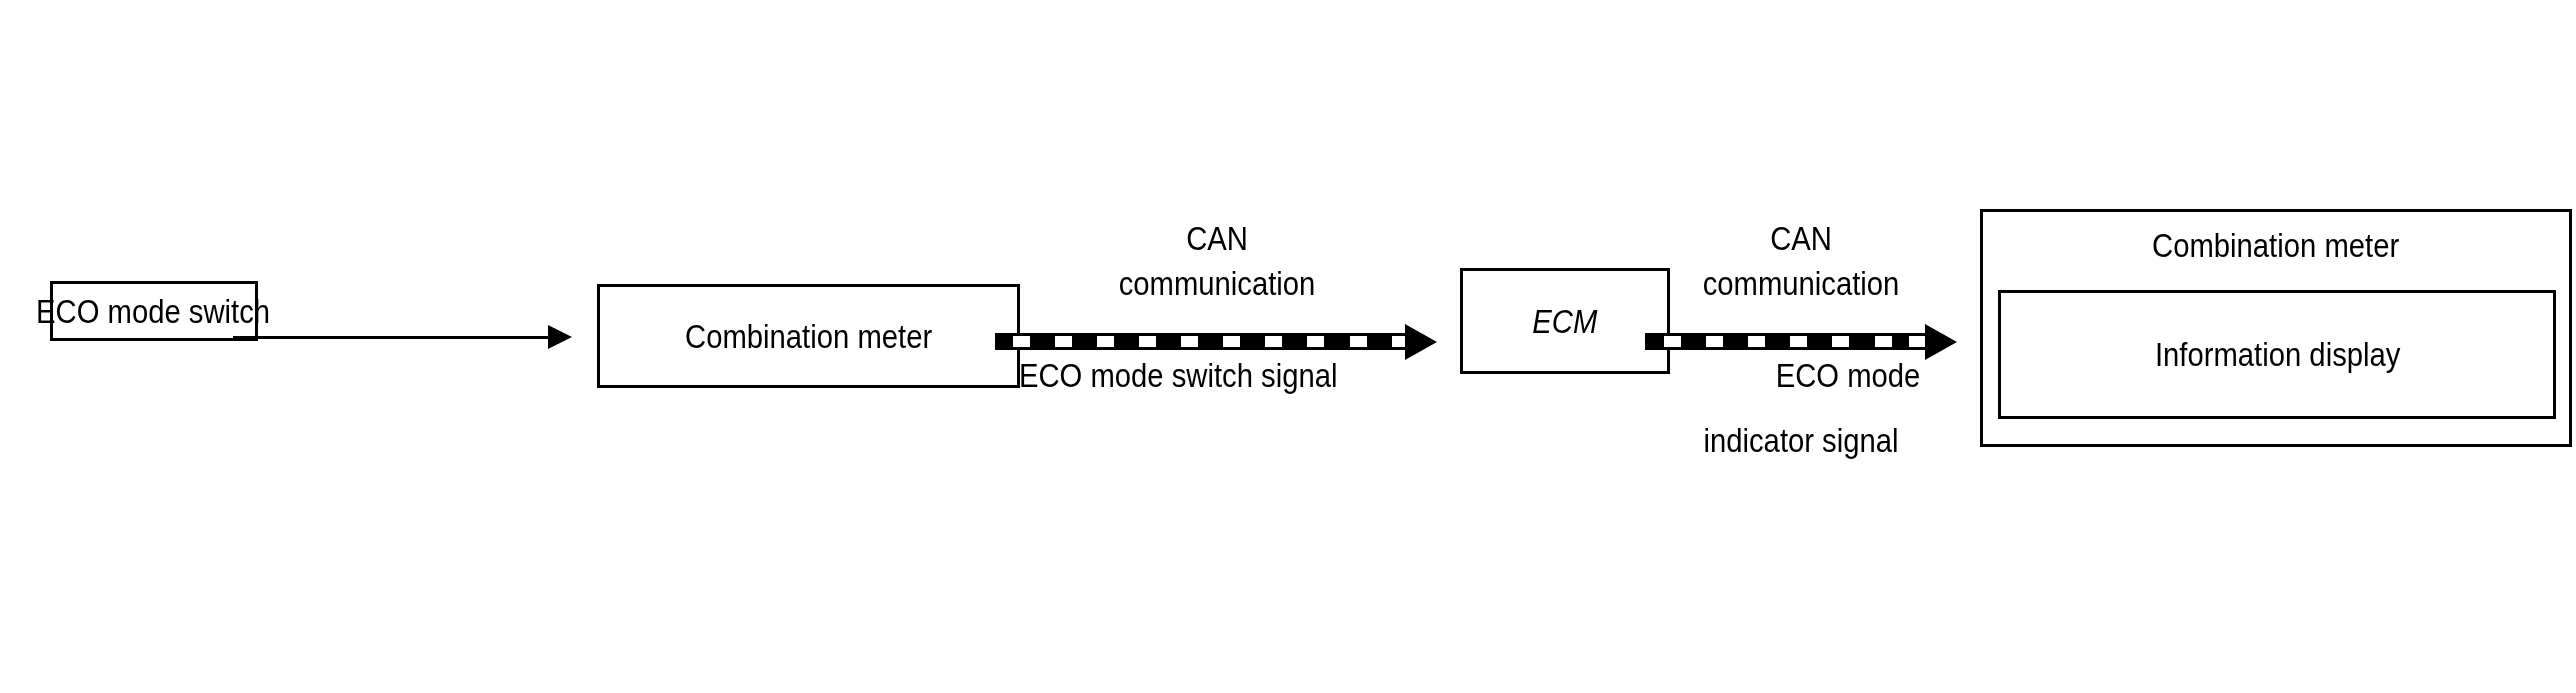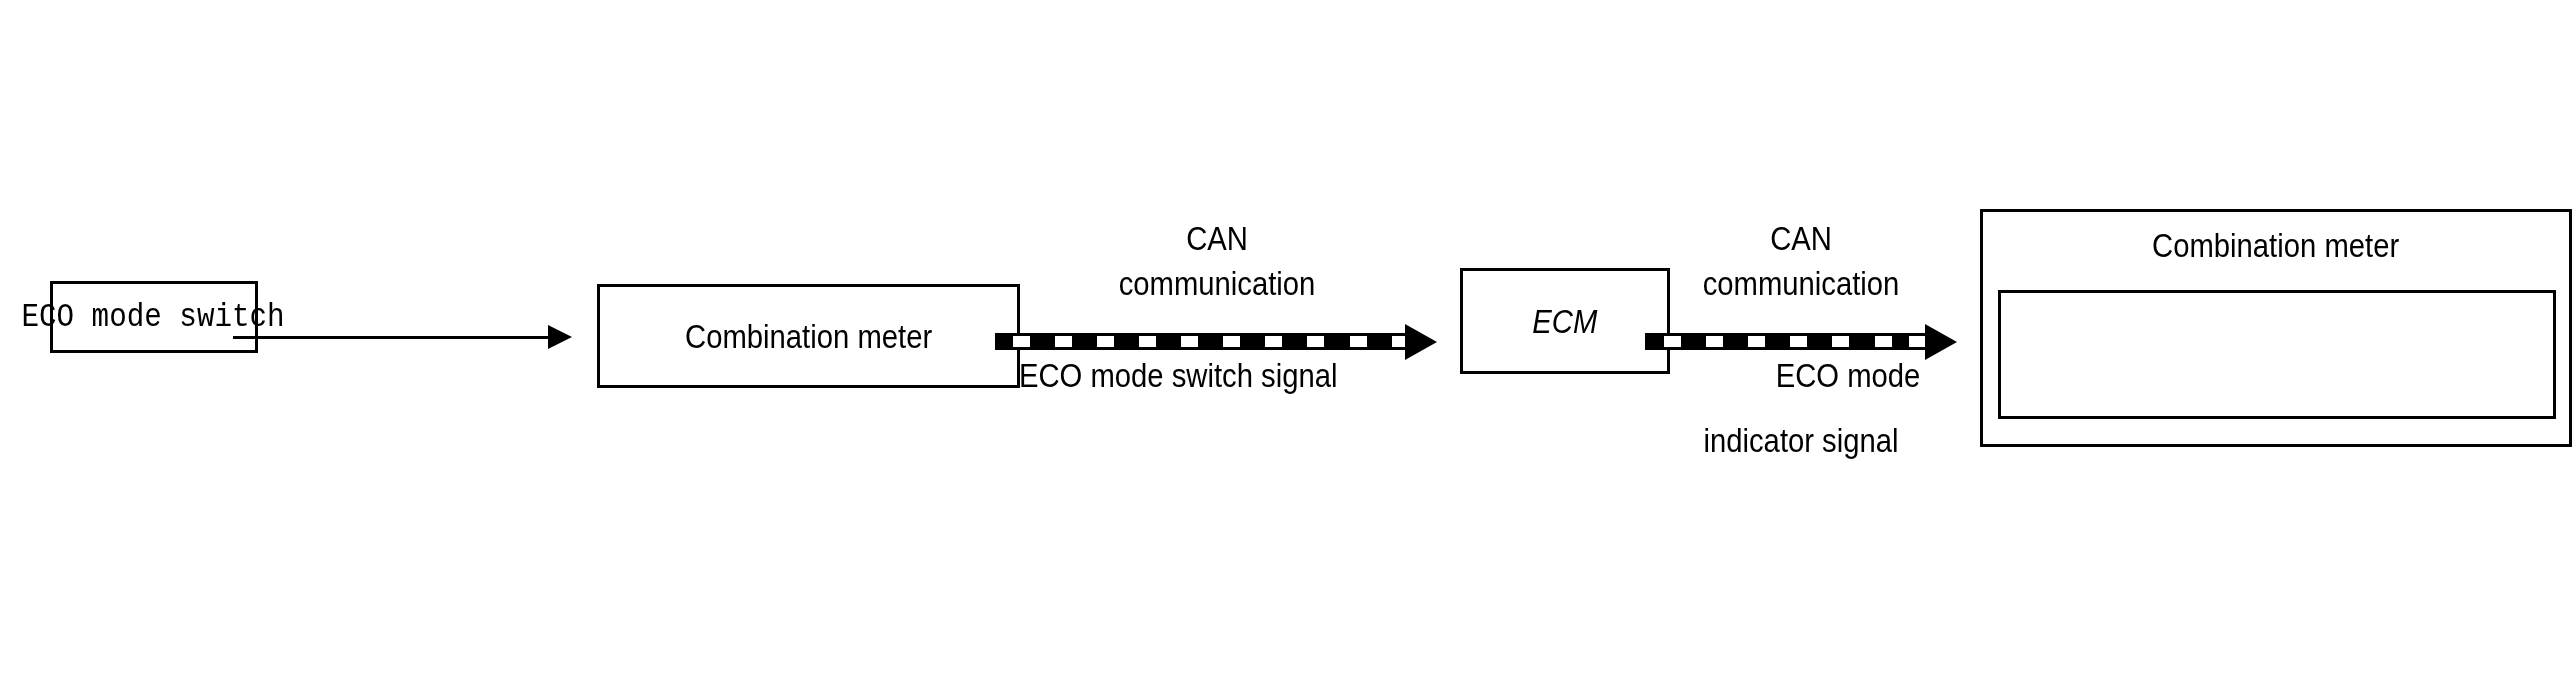--- a/index.html
+++ b/index.html
@@ -124,21 +124,21 @@
     text-align: right;
   }
   .annot > span { display: inline-block; transform: scaleX(0.86); }
   .annot.centered { transform: translateX(-50%); }
 </style>
 </head>
 <body>
 
 <div id="diagram-root">
 
-  <div class="node-box" style="left:25.5px; top:281px; width:208px; height:72px;font-family:Liberation Mono, monospace;">
+  <div class="node-box" style="left:25.5px; top:281px; width:208px; height:60px;">
     <div class="node-label">ECO mode switch</div>
   </div>
 
   <div class="thin-arrow-shaft" style="left:233px; top:336px; width:316px;"></div>
   <div class="thin-arrow-head" style="left:548px; top:325px;"></div>
 
   <div class="node-box" style="left:573px; top:284px; width:423px; height:104px;">
     <div class="node-label">Combination meter</div>
   </div>
 
@@ -195,17 +195,20 @@
   <div class="annot centered" style="left:1801px; top:420px;">
     <span>indicator signal</span>
   </div>
 
   <div class="node-box stacked" style="left:1956px; top:209px; width:592px; height:238px;">
     <div class="stacked-title">
       <span>Combination meter</span>
     </div>
 
     <div class="inner-box" style="left:15.3px; top:78px; width:558px; height:129px;">
+      <span class="line">
+        <span>Information display</span>
+      </span>
     </div>
   </div>
 
 </div>
 
 
 </body></html>

